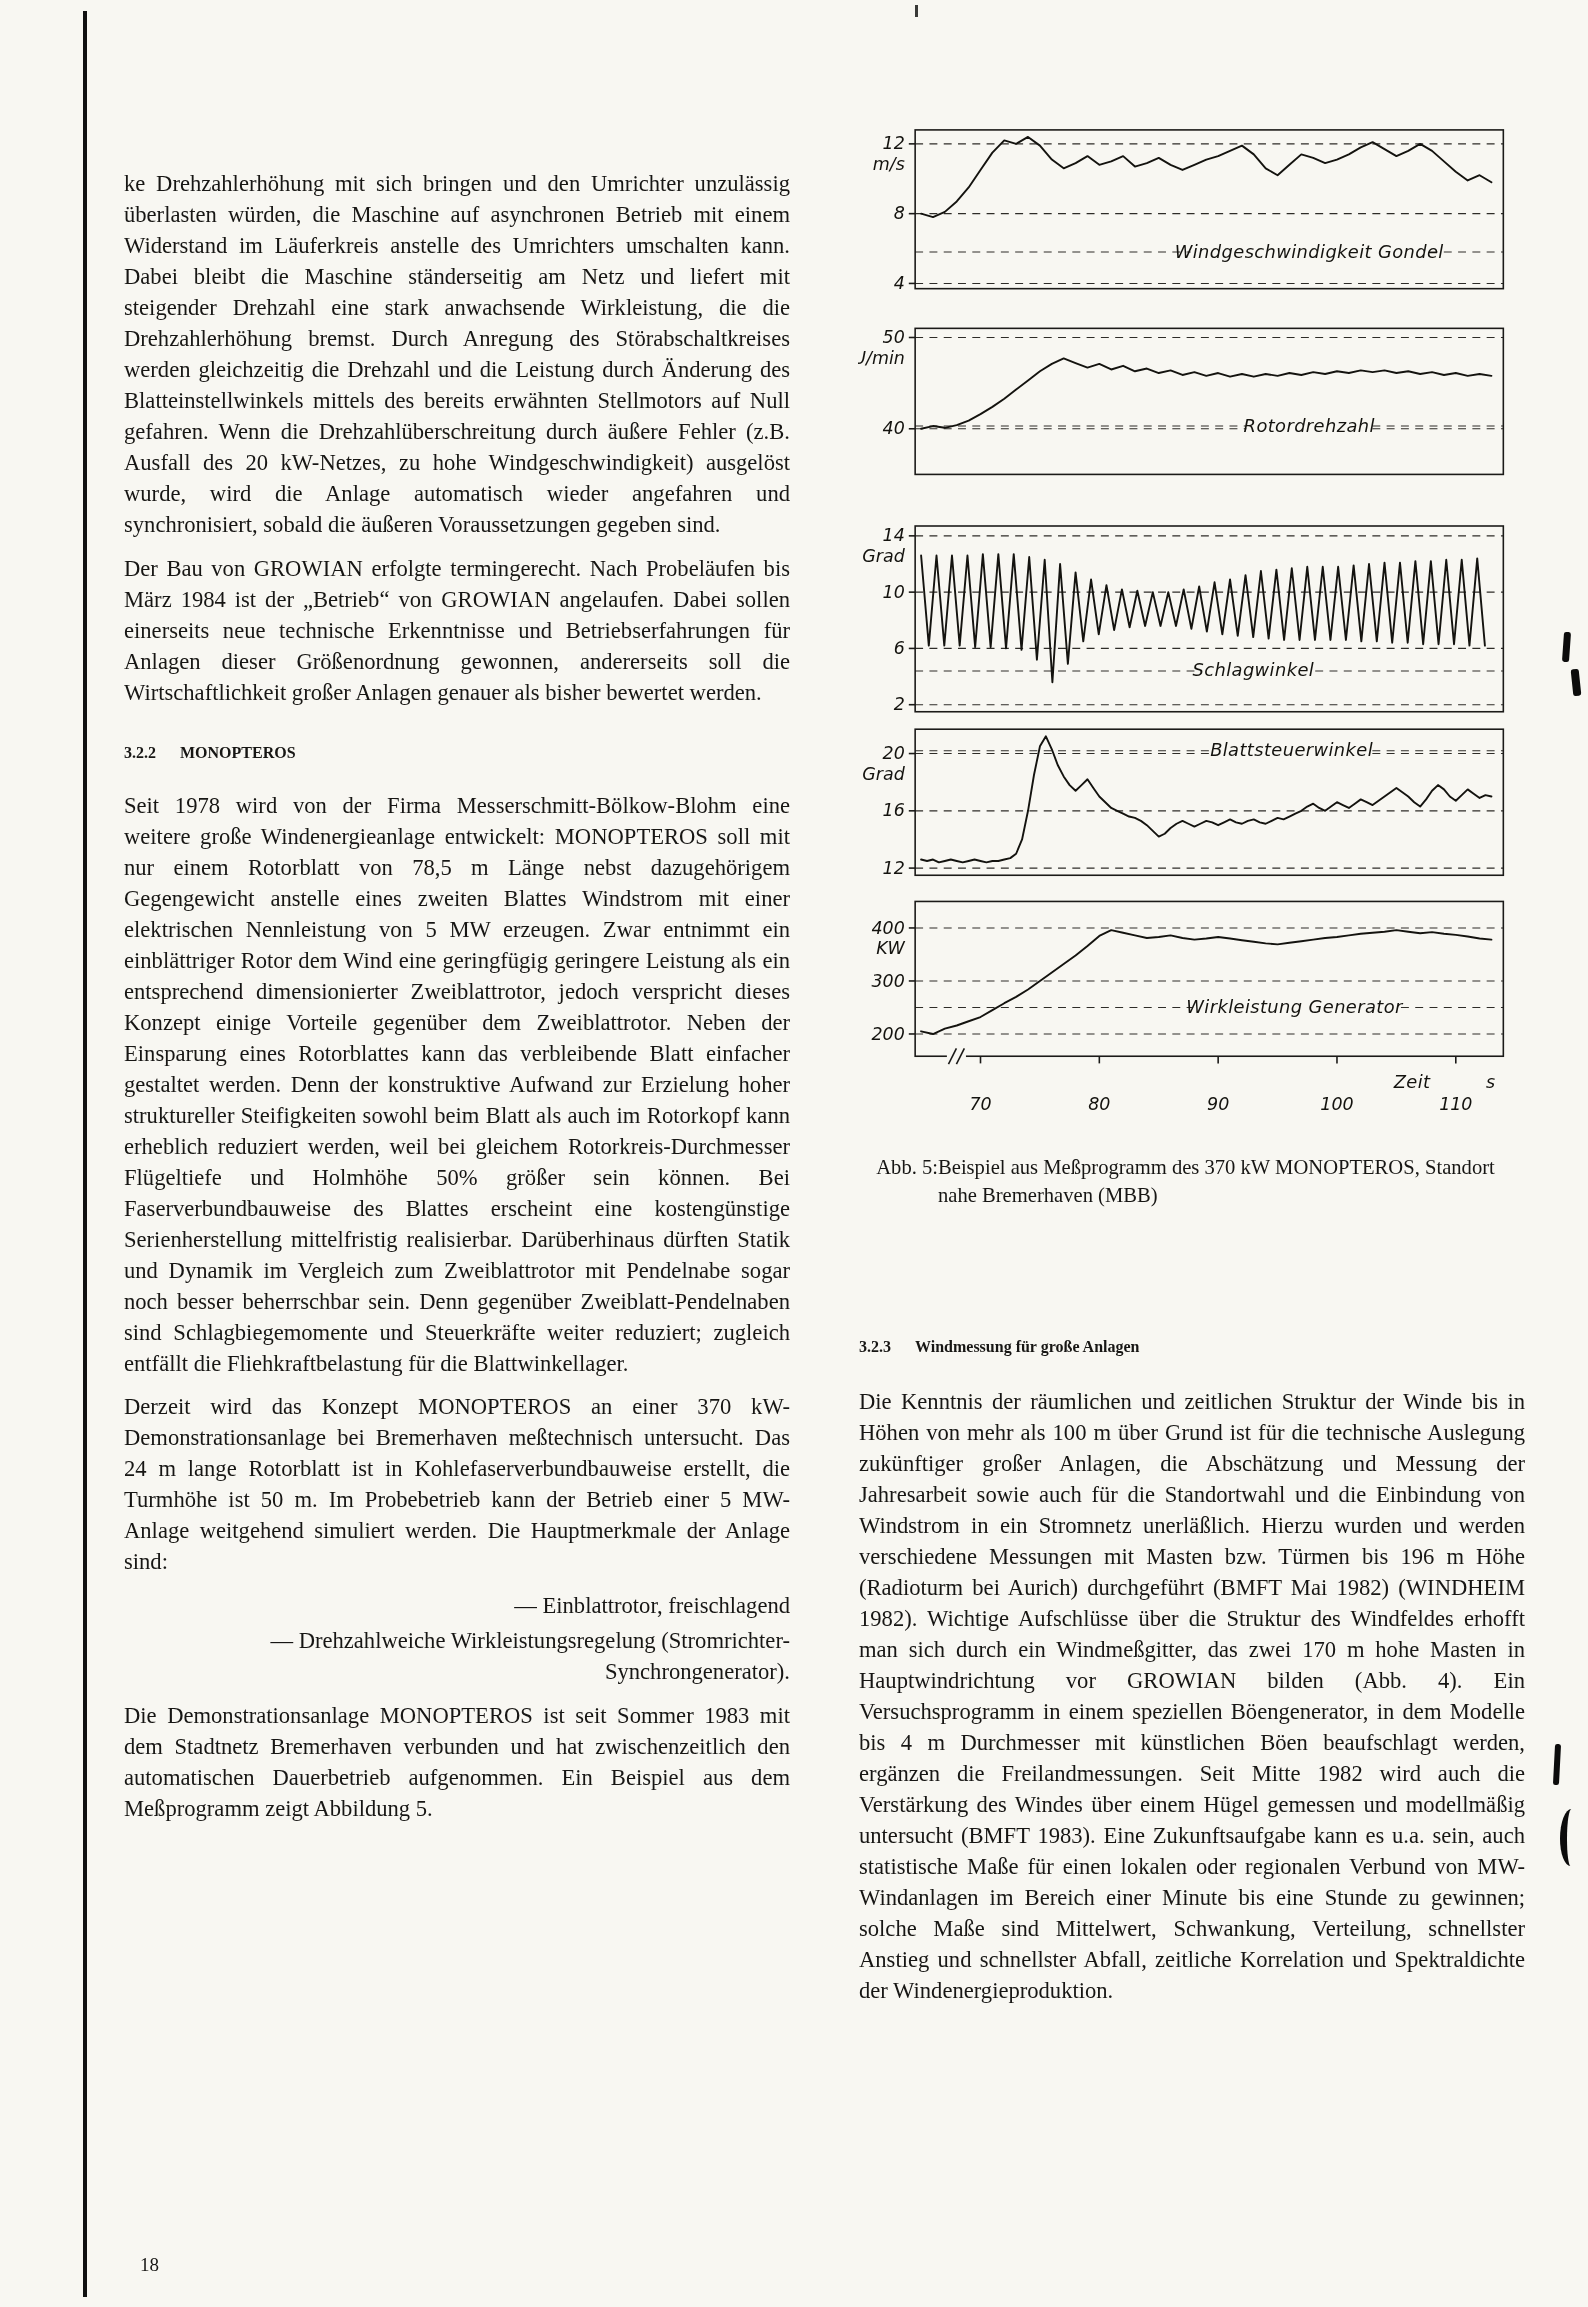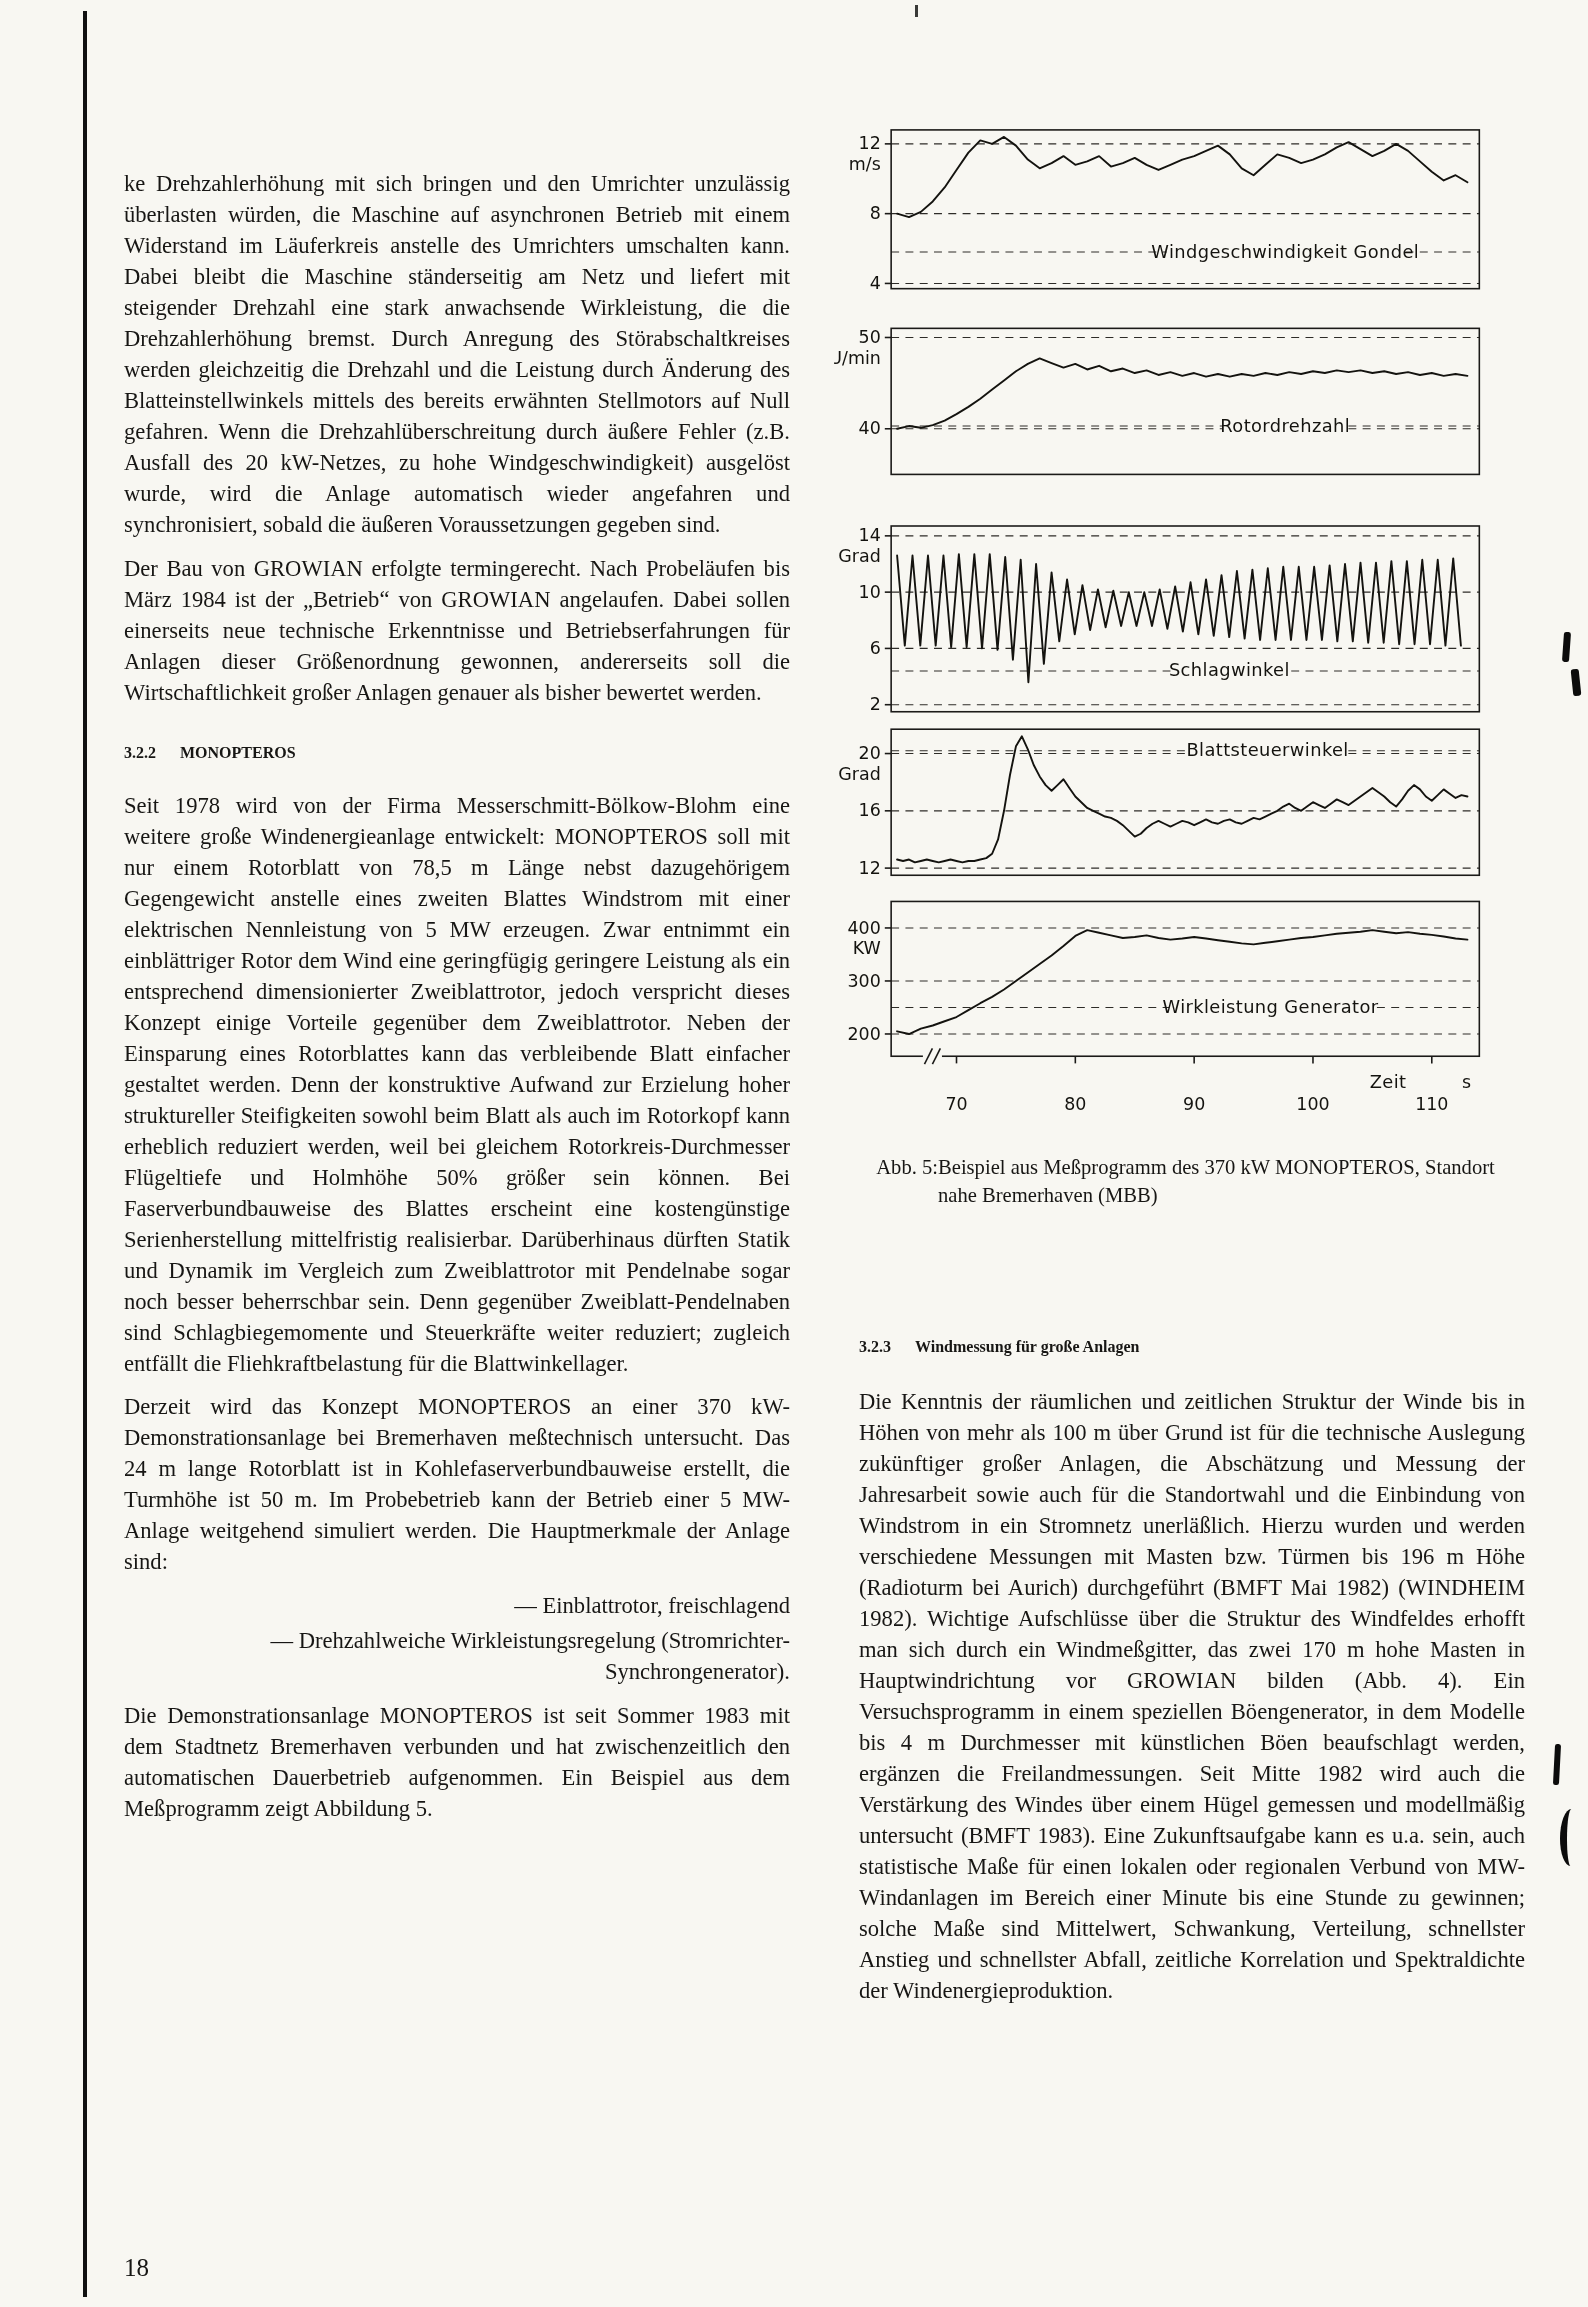--- a/index.html
+++ b/index.html
@@ -15,23 +15,23 @@
   }
   .body-text { font-size:22.6px; line-height:31px; text-align:justify; }
   .para { margin-bottom:12.7px;font-family:Liberation Serif, serif; }
   .col-left  { position:absolute; left:124px;  top:168px;  width:666px; }
   .col-right { position:absolute; left:859px; top:1331px; width:666px; }
   .sec-heading { font-size:16px; font-weight:bold; margin:29px 0 22px; }
   .col-right .sec-heading { margin:0 0 24px; }
   .sec-num { margin-right:24px; }
   .bullets { margin:1.6px 0 12.7px; }
   .bullet { padding-left:37px; text-indent:-37px; margin-bottom:4px; text-align:right; }
-  .page-number { position:absolute; left:124px; top:2254px; font-size:25px; }
+  .page-number { position:absolute; left:140px; top:2254px; font-size:19px; }
 
-  .figure { position:absolute; left:834px; top:118px; width:662px; height:1020px; }
+  .figure { position:absolute; left:858px; top:118px; width:662px; height:1020px;font-style:italic; }
   .caption {
     position:absolute; left:859px; top:1153px; width:669px;
     display:flex; font-size:20.6px; line-height:28px;
   }
   .cap-label { flex:0 0 79px;text-align:right; }
   .cap-text  { flex:1; }
 
   
   svg text { font-family:"DejaVu Sans", sans-serif; }
   .frame { fill:none; stroke:#1b1a18; stroke-width:2; }

